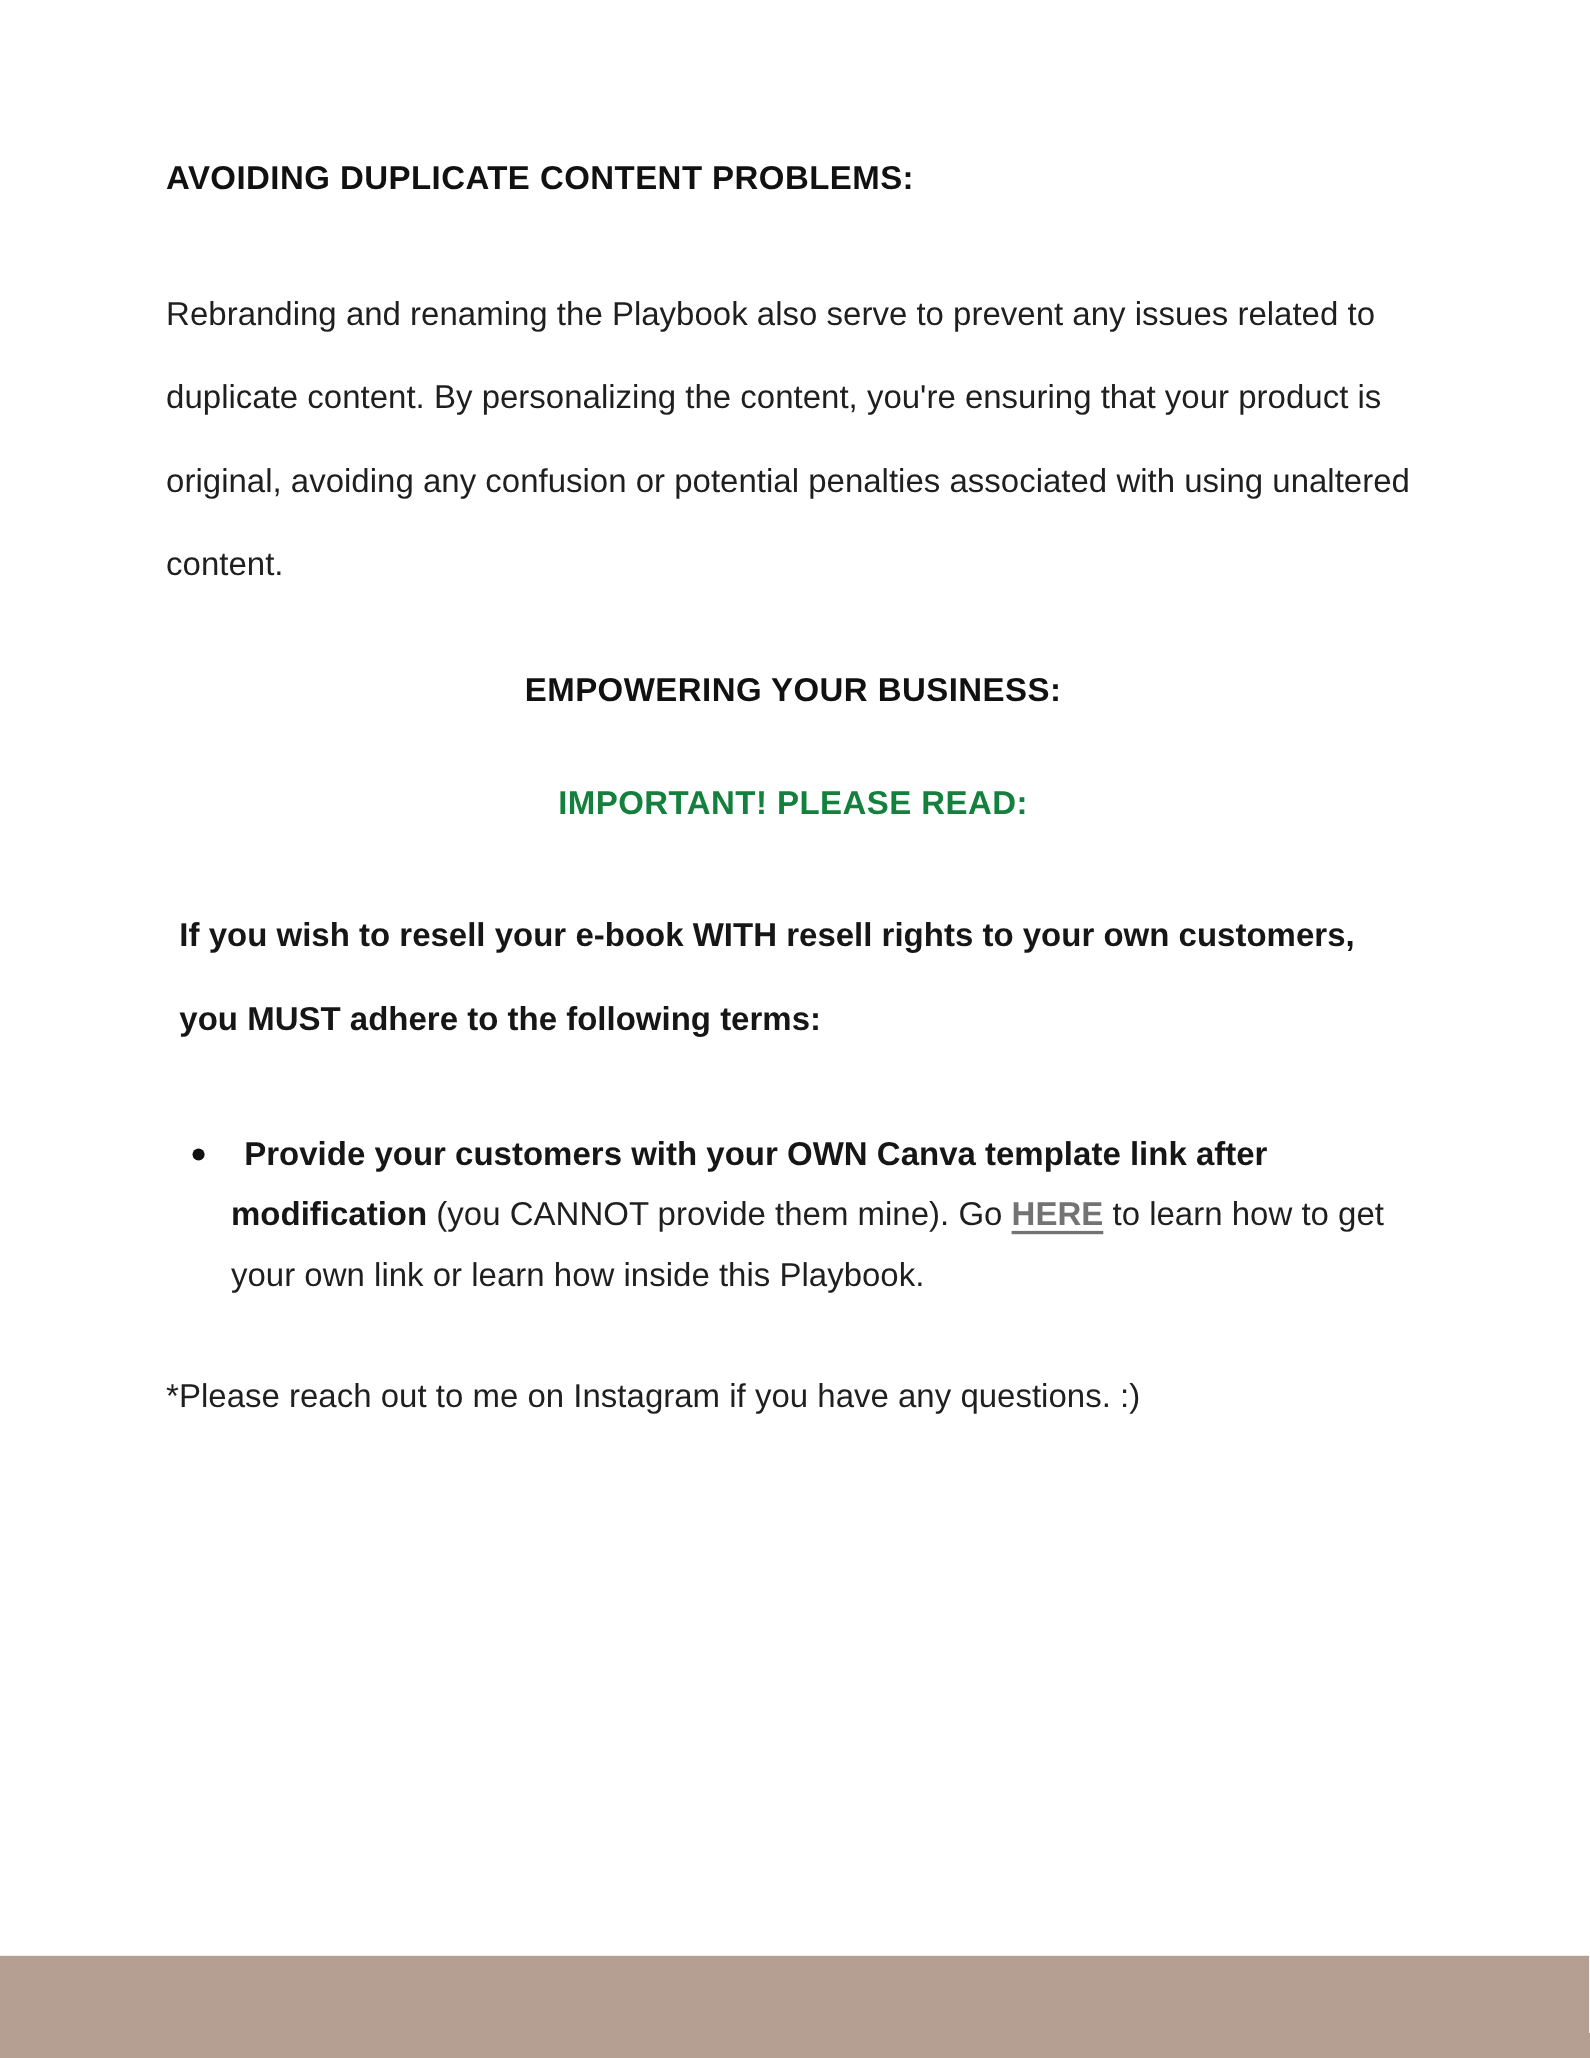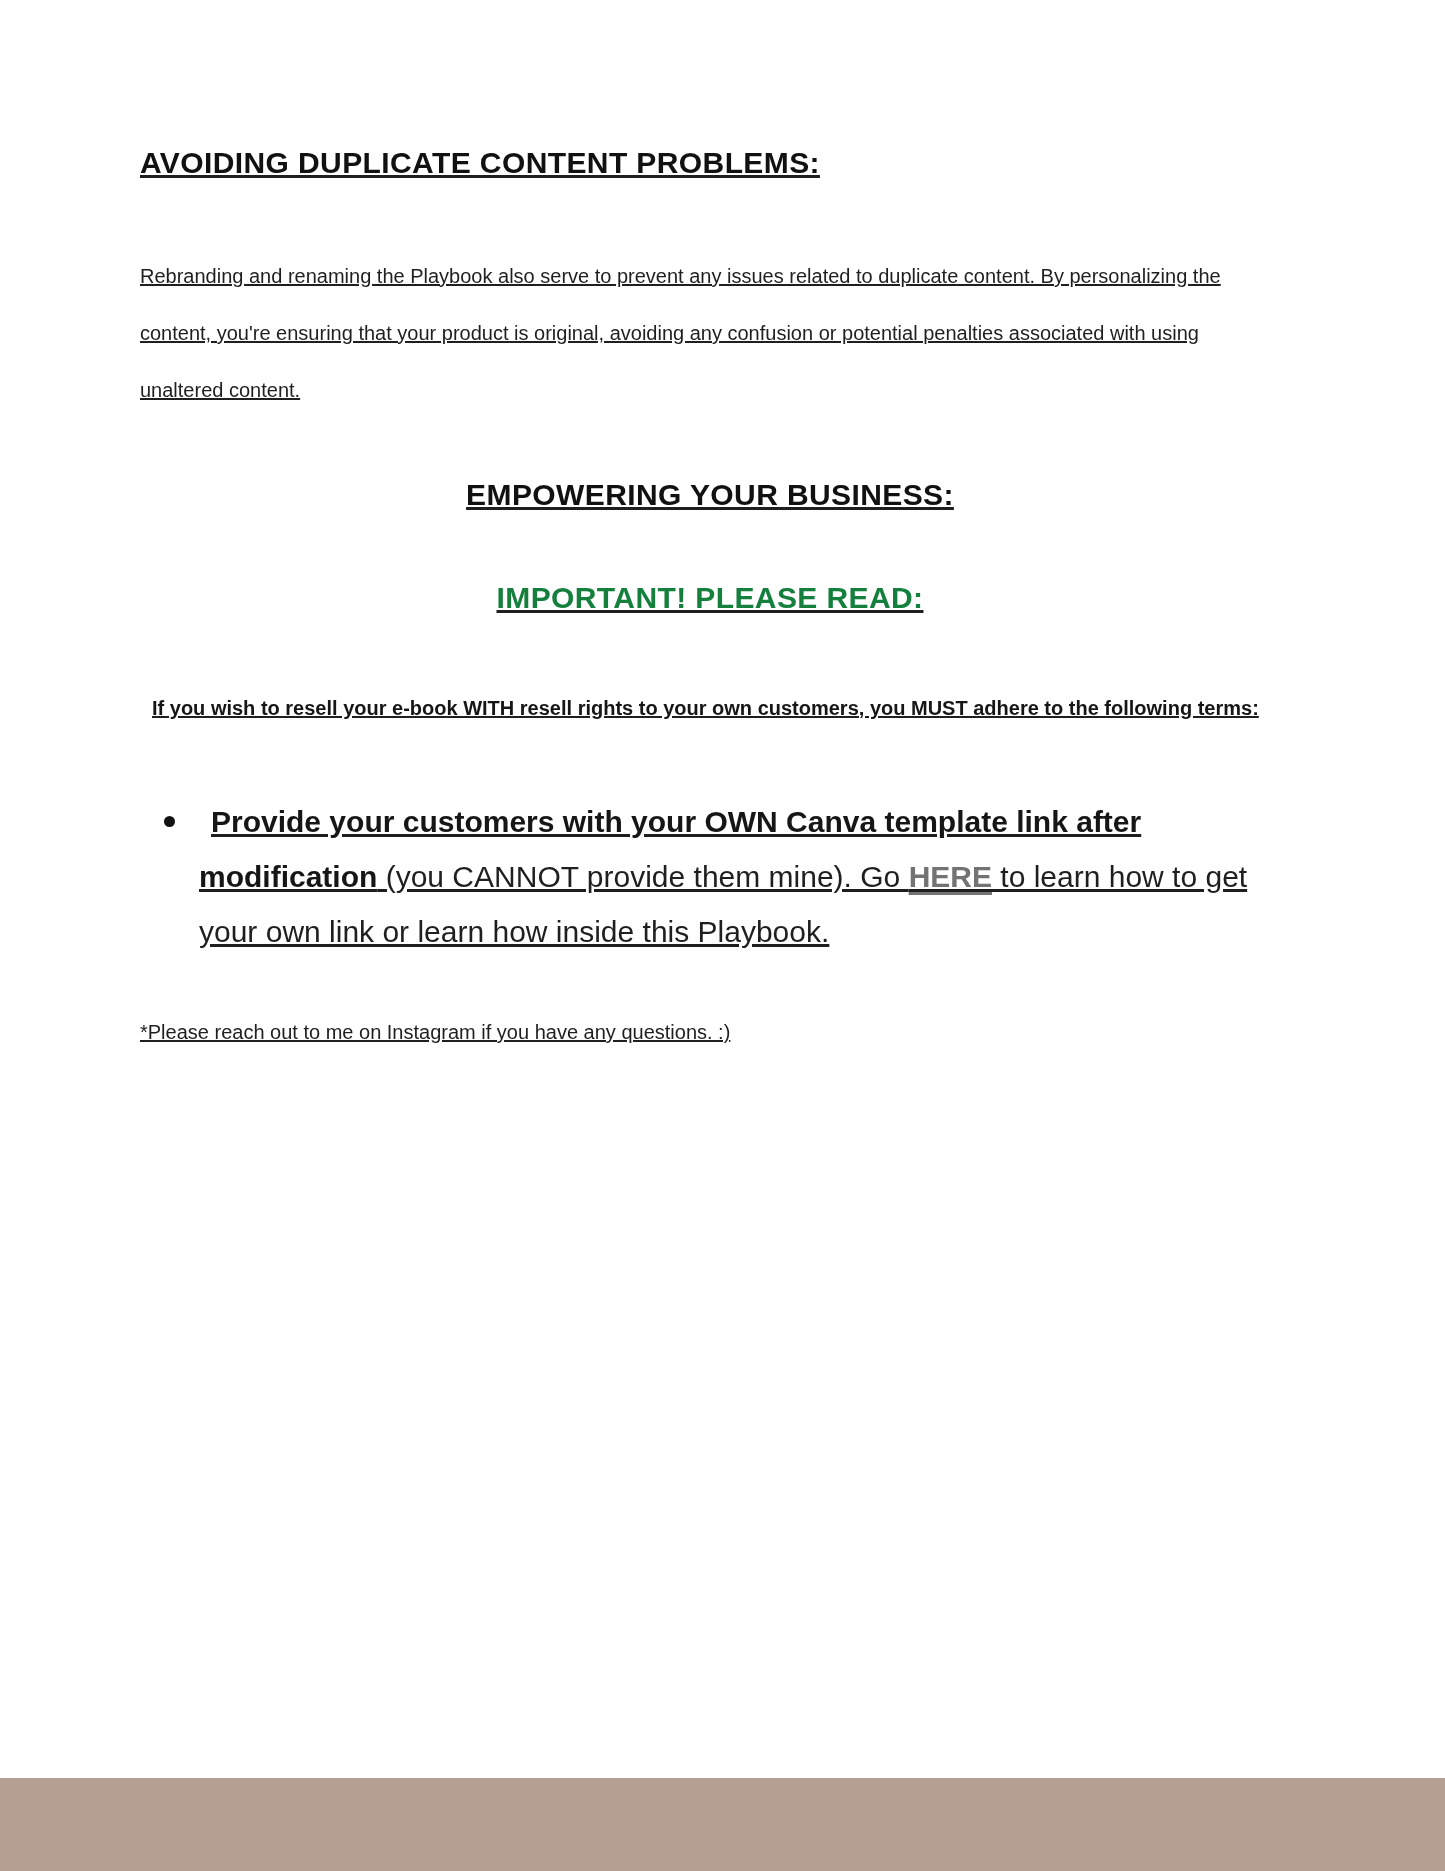--- a/index.html
+++ b/index.html
@@ -12,41 +12,40 @@
     width: 1445px;
     height: 1871px;
     background: #ffffff;
     overflow: hidden;
     font-family: "Liberation Sans", sans-serif;
     color: #1f1f1f;
   }
   .content {
     position: absolute;
     top: 0;
-    left: 140px;
+    left: 151px;
     width: 1140px;
     padding-top: 135px;
     box-sizing: border-box;
-    text-decoration: underline;
   }
   .heading {
     margin: 0;
     font-size: 30px;
     line-height: 55px;
     font-weight: 700;
     letter-spacing: 0.4px;
     color: #111111;
   }
   .heading.red {
     color: #15803d;
   }
   .body {
     margin: 0;
-    font-size: 20px;
-    line-height: 57px;
+    font-size: 30px;
+    line-height: 76px;
     font-weight: 400;
     color: #1f1f1f;
   }
   .body .bold, .body.bold {
     font-weight: 700;
     color: #161616;
     margin-left: 12px;
   }
   .mt-para    { margin-top: 58px; }
   .mt-head    { margin-top: 48px; text-align: center; }

